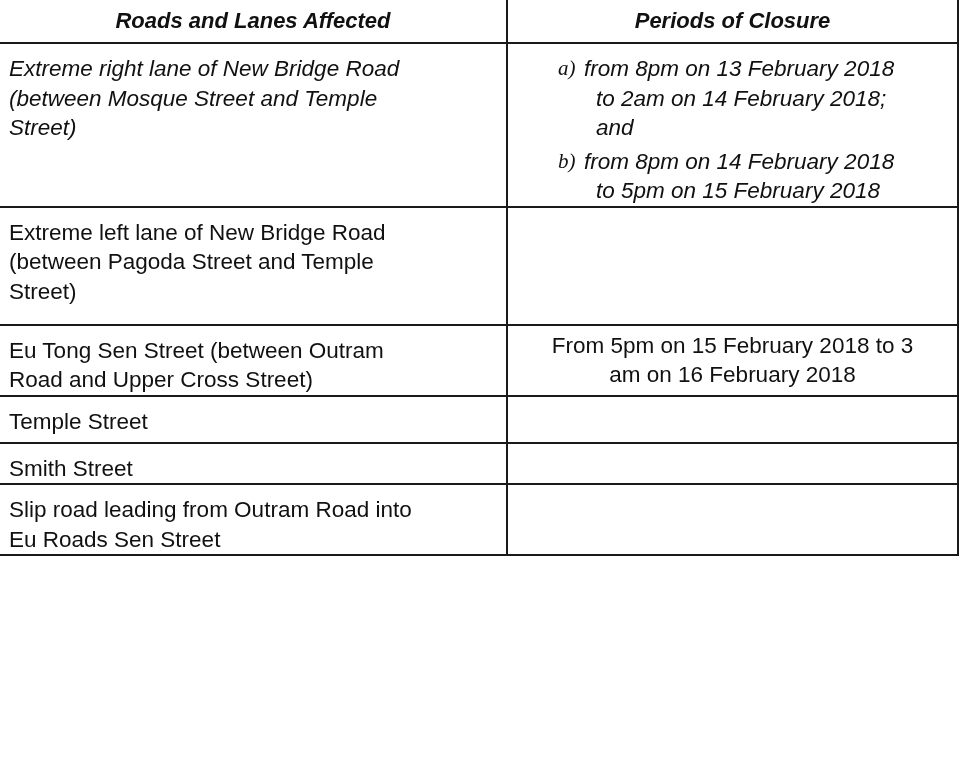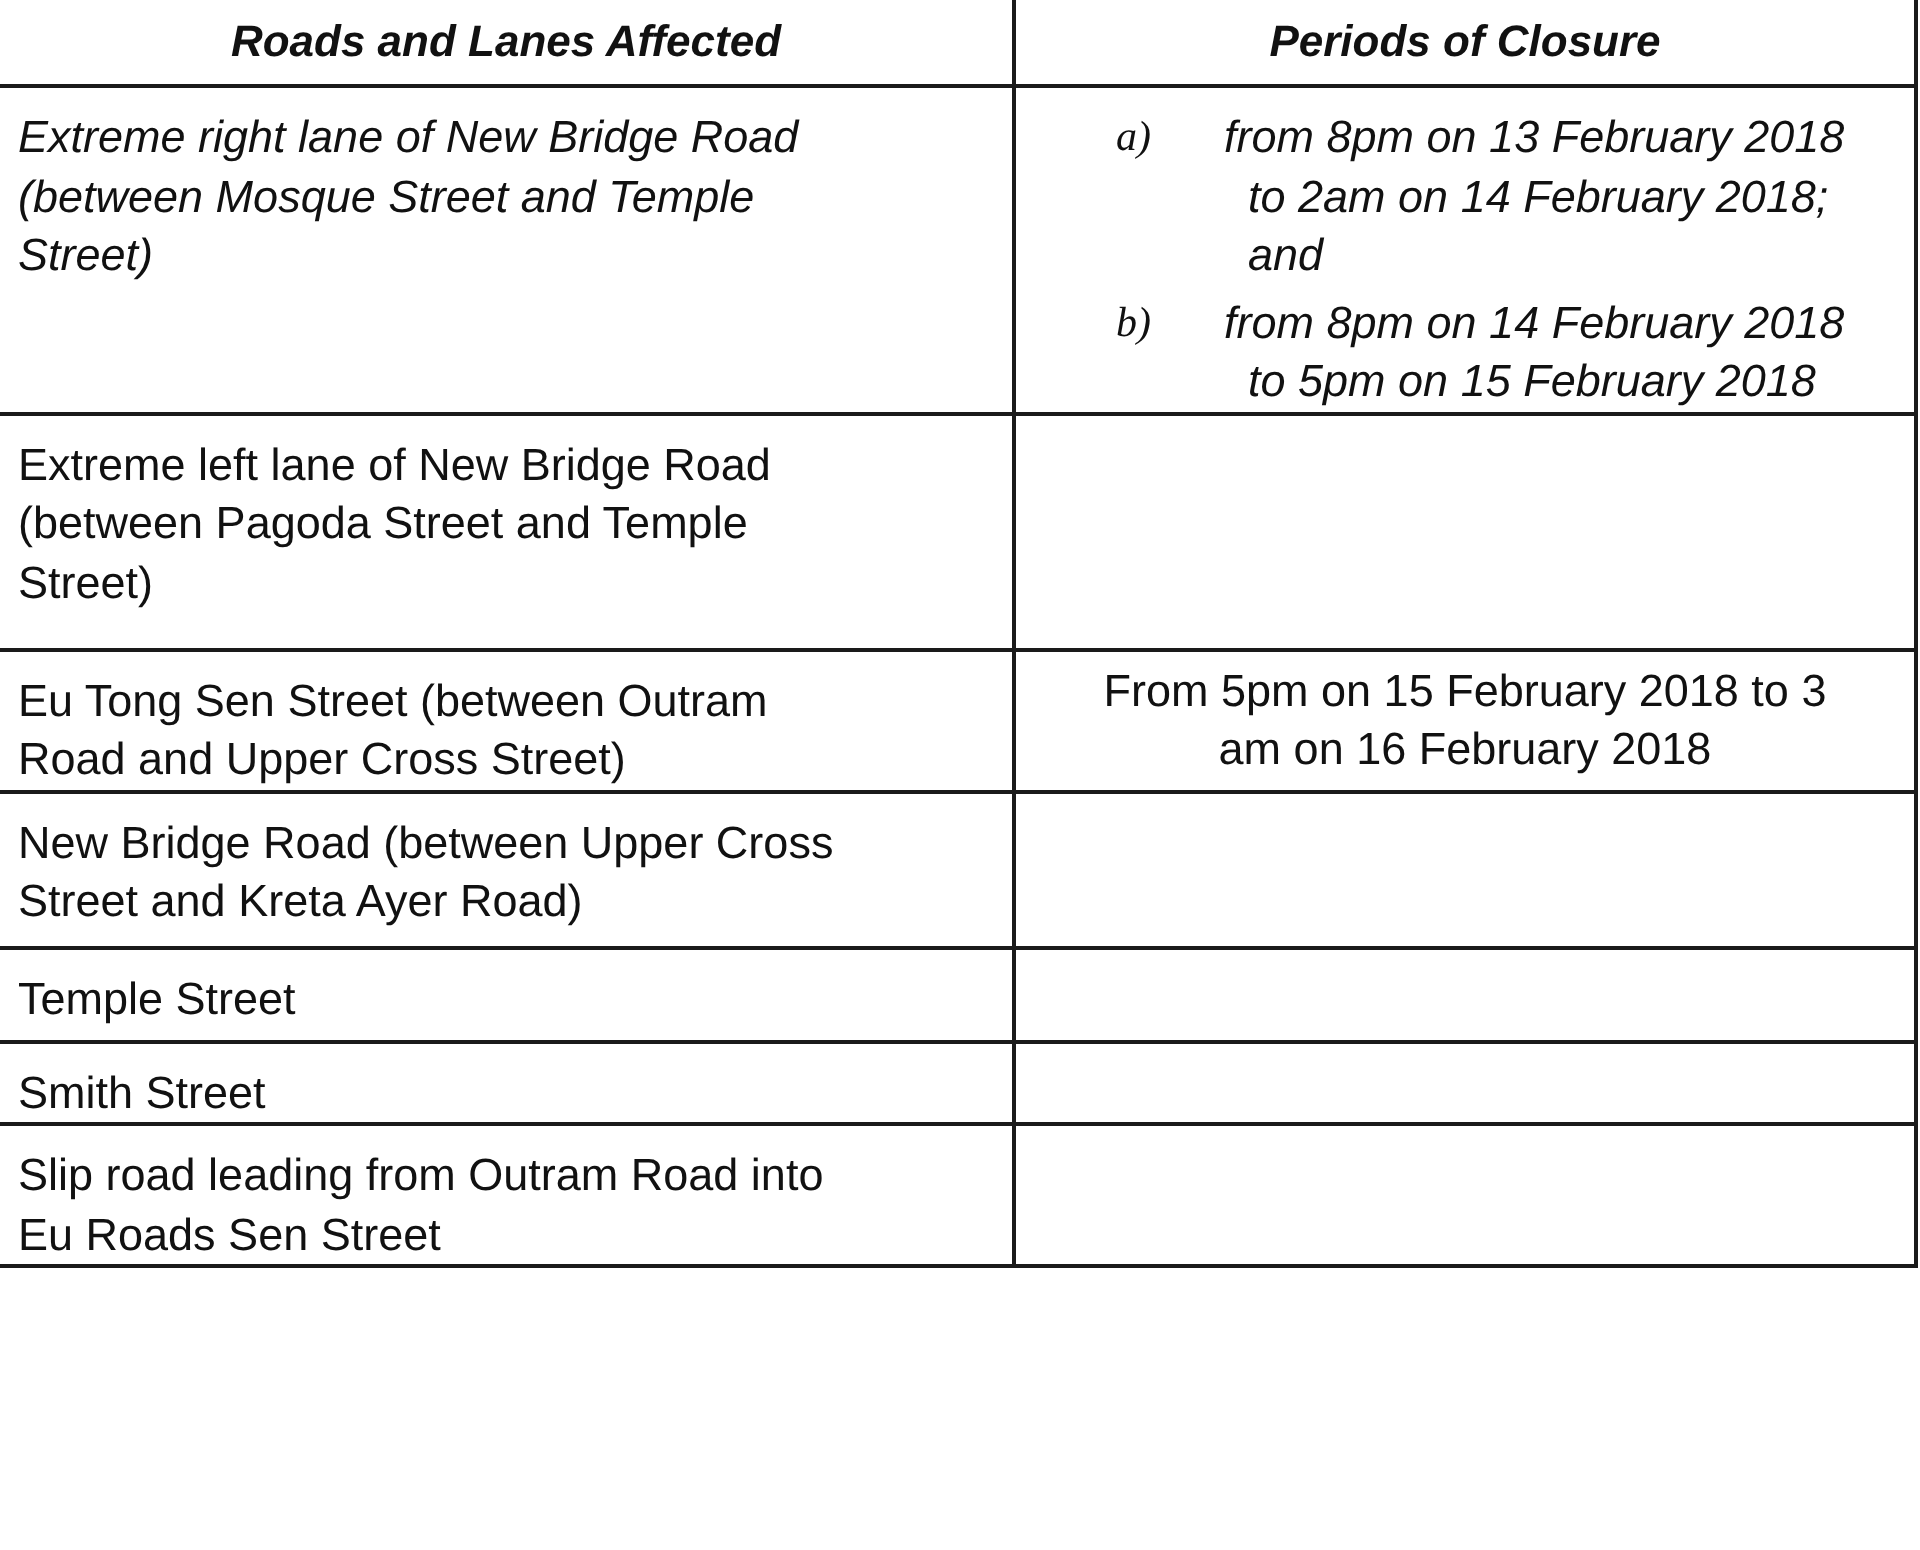--- a/index.html
+++ b/index.html
@@ -17,21 +17,21 @@
   col.c1 { width: 507px; }
   col.c2 { width: 451px; }
   th { font-weight: bold; height: 42px; text-align: center; vertical-align: middle !important; font-size: 22px !important; }
   td.road { padding: 10px 10px 0 9px !important; }
   td.period { text-align: center; vertical-align: middle !important; padding: 0 12px !important; }
   td.period.list { text-align: left; vertical-align: top !important; padding: 10px 10px 0 50px !important; }
   .li { display: flex; }
   .li + .li { margin-top: 4px; }
   .marker { font-family: "Liberation Serif", serif; font-size: 21px; width: 26px; flex: none; }
   .li-text { flex: 1; }
-  .li-text span { display: block; margin-left: 28px; }
+  .li-text span { display: block; }
   .li-text span.cont { padding-left: 12px; }
 </style>
 </head>
 <body>
 
 <table class="closure">
   <colgroup>
       <col class="c1">
       <col class="c2">
     </colgroup>
@@ -77,27 +77,20 @@
       <tr style="height: 62px;">
         <td class="road">
           <div>Eu Tong Sen Street (between Outram</div>
           <div>Road and Upper Cross Street)</div>
         </td>
         <td class="period">
           <div>From 5pm on 15 February 2018 to 3</div>
           <div>am on 16 February 2018</div>
         </td>
       </tr>
-      <tr style="height: 78px;">
-        <td class="road">
-          <div>New Bridge Road (between Upper Cross</div>
-          <div>Street and Kreta Ayer Road)</div>
-        </td>
-        <td class="period"></td>
-      </tr>
       <tr style="height: 47px;">
         <td class="road">
           <div>Temple Street</div>
         </td>
         <td class="period"></td>
       </tr>
       <tr style="height: 37px;">
         <td class="road">
           <div>Smith Street</div>
         </td>

